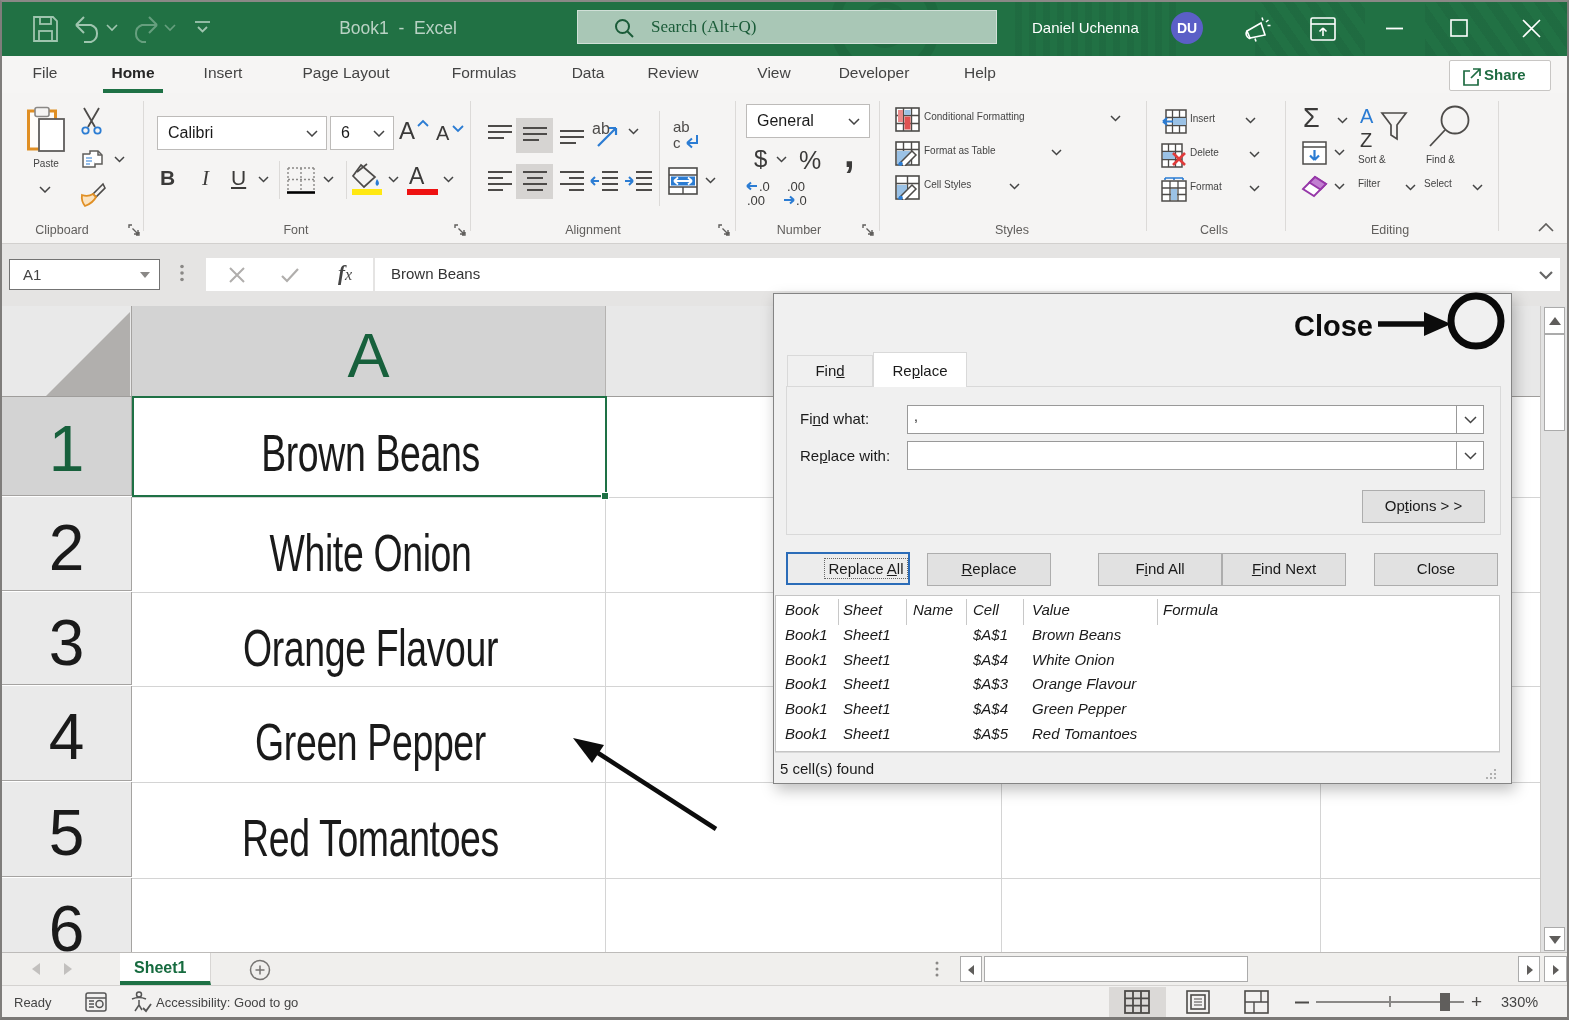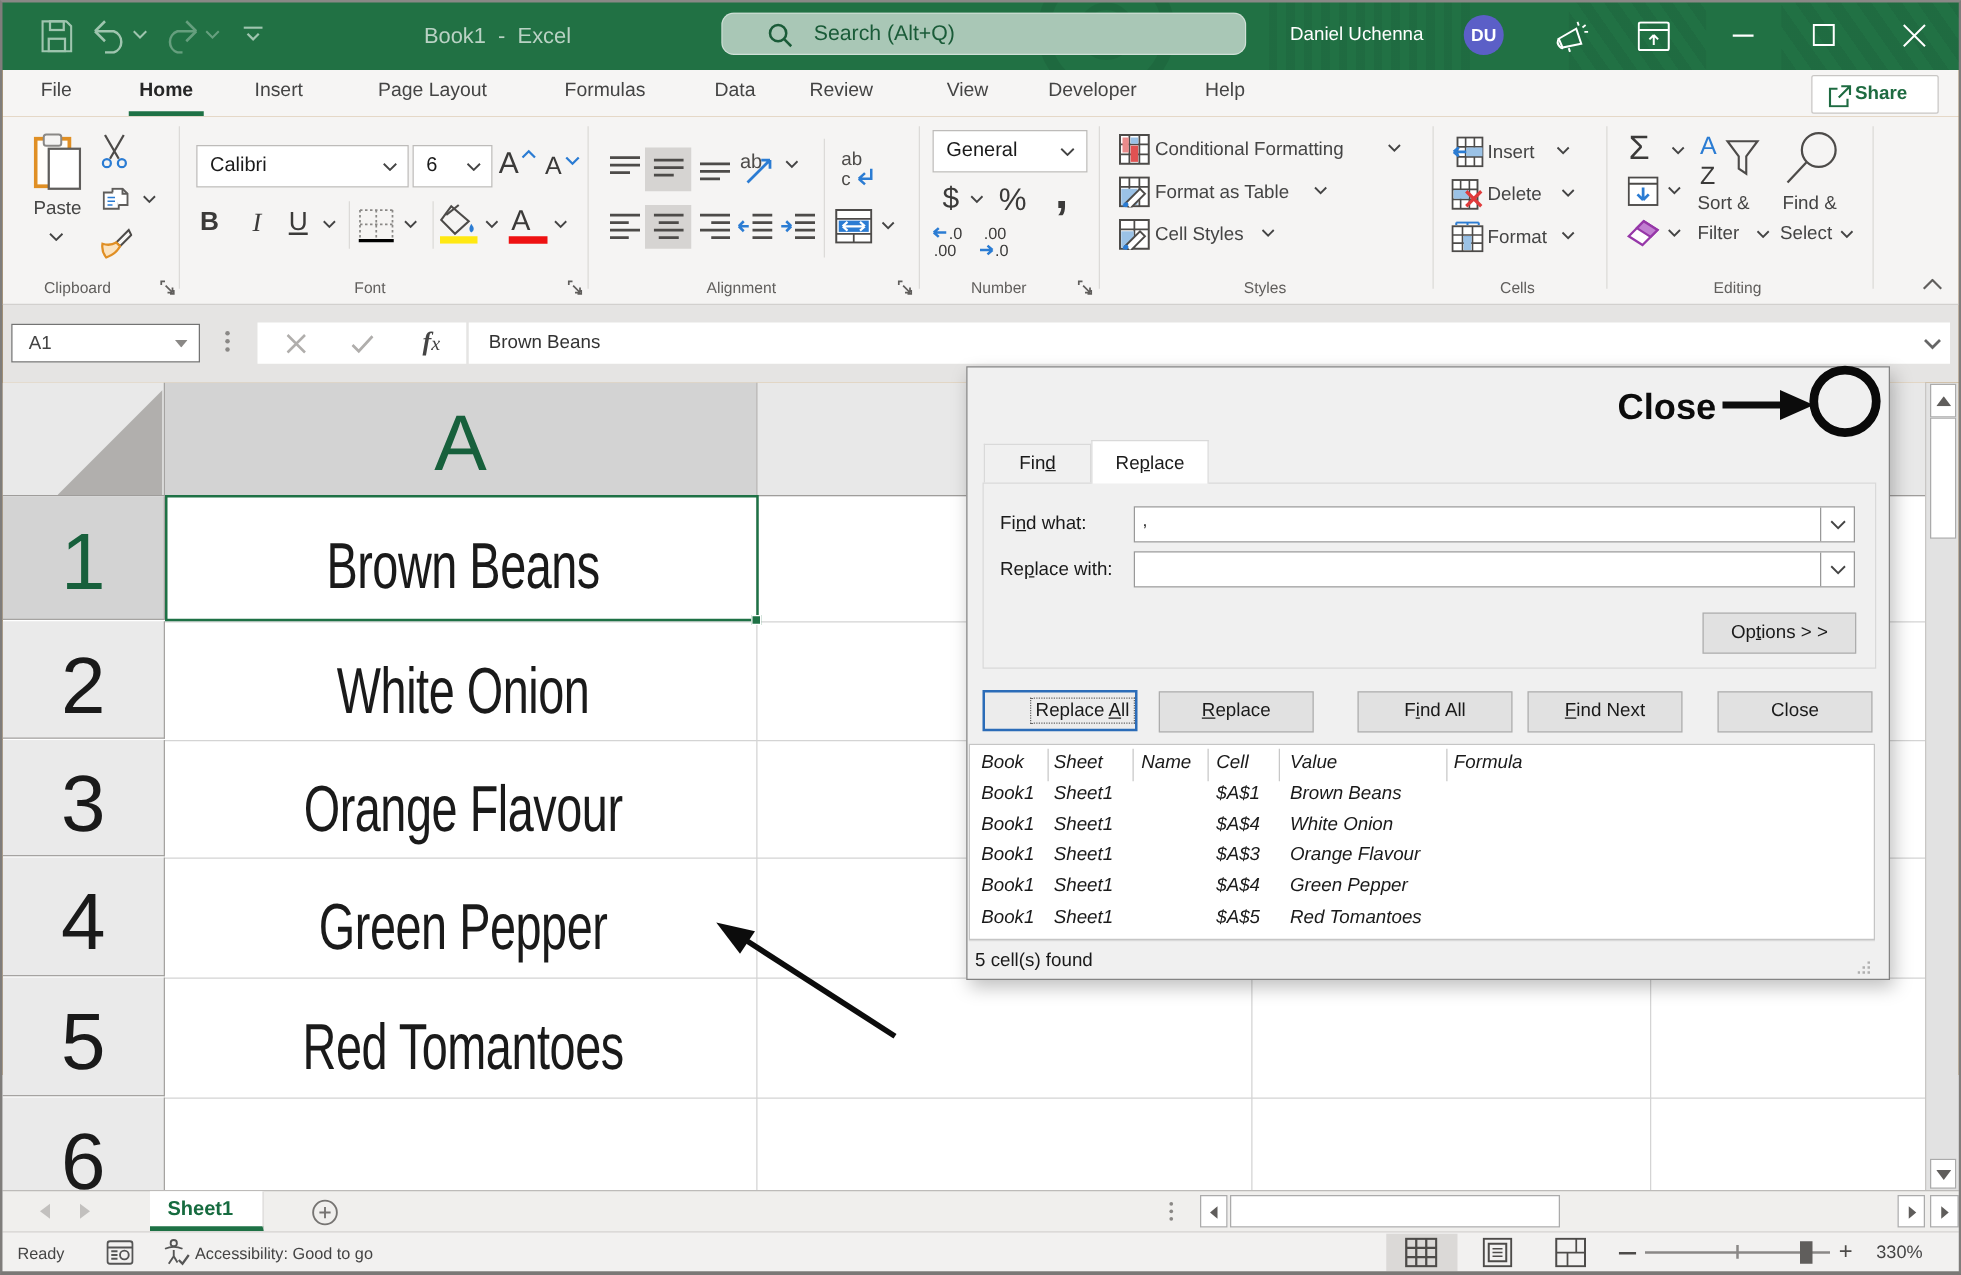--- a/index.html
+++ b/index.html
@@ -10,32 +10,32 @@
 
 #titlebar { position:absolute; left:0; top:0; width:1569px; height:56px; background:#217144; overflow:hidden; }
 .tb-stripe1 { position:absolute; left:1015px; top:0; width:165px; height:56px;
   background:repeating-linear-gradient(90deg, rgba(0,0,0,0.05) 0 7px, rgba(0,0,0,0) 7px 14px); }
 .tb-stripe2 { position:absolute; left:1255px; top:0; width:110px; height:56px;
   background:repeating-linear-gradient(55deg, rgba(0,0,0,0.05) 0 9px, rgba(0,0,0,0) 9px 18px); }
 .tb-stripe3 { position:absolute; left:1425px; top:0; width:144px; height:56px;
   background:repeating-linear-gradient(55deg, rgba(0,0,0,0.05) 0 10px, rgba(0,0,0,0) 10px 20px); }
 .tb-circ { position:absolute; border-radius:50%; border:10px solid rgba(0,0,0,0.07); }
 #ttext { position:absolute; left:298px; top:18px; width:200px; text-align:center; color:#b9d2c4; font-size:17.5px; }
-#searchbox { position:absolute; left:577px; top:10px; width:420px; height:34px; background:#a9c7b6; border:1px solid rgba(255,255,255,0.45); border-radius:10px; }
+#searchbox { position:absolute; left:577px; top:10px; width:420px; height:34px; background:#a9c7b6; border:1px solid rgba(255,255,255,0.45); border-radius:0;font-family:Liberation Serif, serif; }
 #searchbox span { position:absolute; left:73px; top:6px; font-size:17px; color:#18573575; color:#1a5b38; }
 #acctname { position:absolute; left:1032px; top:19px; width:120px; color:#fff; font-size:15px; }
 #avatar { position:absolute; left:1171px; top:12px; width:32px; height:32px; border-radius:50%; background:#5b5fc7; color:#fff; font-size:14px; font-weight:bold; text-align:center; line-height:32px; }
 
 #tabrow { position:absolute; left:2px; top:56px; width:1565px; height:37px; background:#f6f5f4; }
 .rtab { position:absolute; top:0; height:37px; font-size:15.5px; color:#444; text-align:center; padding-top:8px; }
 #ribbon { position:absolute; left:2px; top:93px; width:1565px; height:151px; background:#f5f4f3; border-bottom:1px solid #d2d0ce; }
 .gsep { position:absolute; top:8px; width:1px; height:130px; background:#dcdad8; }
 .glabel { position:absolute; top:130px; font-size:12.5px; color:#605e5c; text-align:center; }
 .launch { position:absolute; top:131px; width:12px; height:12px; }
-.rtext { position:absolute; font-size:15px; color:#444; }
+.rtext { position:absolute; font-size:10px; color:#444; }
 .chev { position:absolute; }
 #sharebtn { position:absolute; left:1449px; top:60px; width:102px; height:31px; background:#fff; border:1px solid #c8c6c4; border-radius:2px; }
 #sharebtn span { position:absolute; left:34px; top:5px; color:#1e6b41; font-size:15px; font-weight:bold; }
 
 #fbar { position:absolute; left:2px; top:244px; width:1565px; height:62px; background:#e5e4e3; }
 #namebox { position:absolute; left:7px; top:15px; width:151px; height:31px; background:#fff; border:1px solid #737373; }
 #namebox span { position:absolute; left:13px; top:6px; font-size:15px; color:#444; }
 #fxbox { position:absolute; left:204px; top:14px; width:167px; height:33px; background:#fff; }
 #ffield { position:absolute; left:373px; top:14px; width:1185px; height:33px; background:#fff; }
 #ffield span { position:absolute; left:16px; top:7px; font-size:15px; color:#333; }
@@ -612,21 +612,21 @@
   <div class="dcombo" style="top:147px;">
     <div class="ddrop">
           <svg style="position:absolute; left:7px; top:10px;" width="13" height="8" viewBox="0 0 13 8" fill="none" stroke="#444" stroke-width="1.5">
             <path d="M1 1 L6.5 6.5 L12 1"></path>
           </svg>
         </div>
   </div>
   <div class="dbtn" style="left:588px; top:196px; width:123px;">Op<u>t</u>ions &gt; &gt;</div>
   <div class="dbtn" style="left:12px; top:258px; width:124px; border:2px solid #2b6cb8; background:#ececec;"><span style="outline:1px dotted #666; padding:1px 3px;margin-left:36px;">Replace <u>A</u>ll</span></div>
   <div class="dbtn" style="left:153px; top:259px; width:124px;"> <u>R</u>eplace</div>
-  <div class="dbtn" style="left:312px; top:259px; width:124px;">F<u>i</u>nd All</div>
+  <div class="dbtn" style="left:324px; top:259px; width:124px;">F<u>i</u>nd All</div>
   <div class="dbtn" style="left:448px; top:259px; width:124px;"><u>F</u>ind Next</div>
   <div class="dbtn" style="left:600px; top:259px; width:124px;">Close</div>
   <div id="dlist">
     <div class="abs" style="left:9px; top:5px;">Book</div>
     <div class="abs" style="left:67px; top:5px;">Sheet</div>
     <div class="abs" style="left:137px; top:5px;">Name</div>
     <div class="abs" style="left:197px; top:5px;">Cell</div>
     <div class="abs" style="left:256px; top:5px;">Value</div>
     <div class="abs" style="left:387px; top:5px;">Formula</div>
     <div class="abs" style="left:62px; top:3px; width:1px; height:26px; background:#c8c8c8;"></div>

